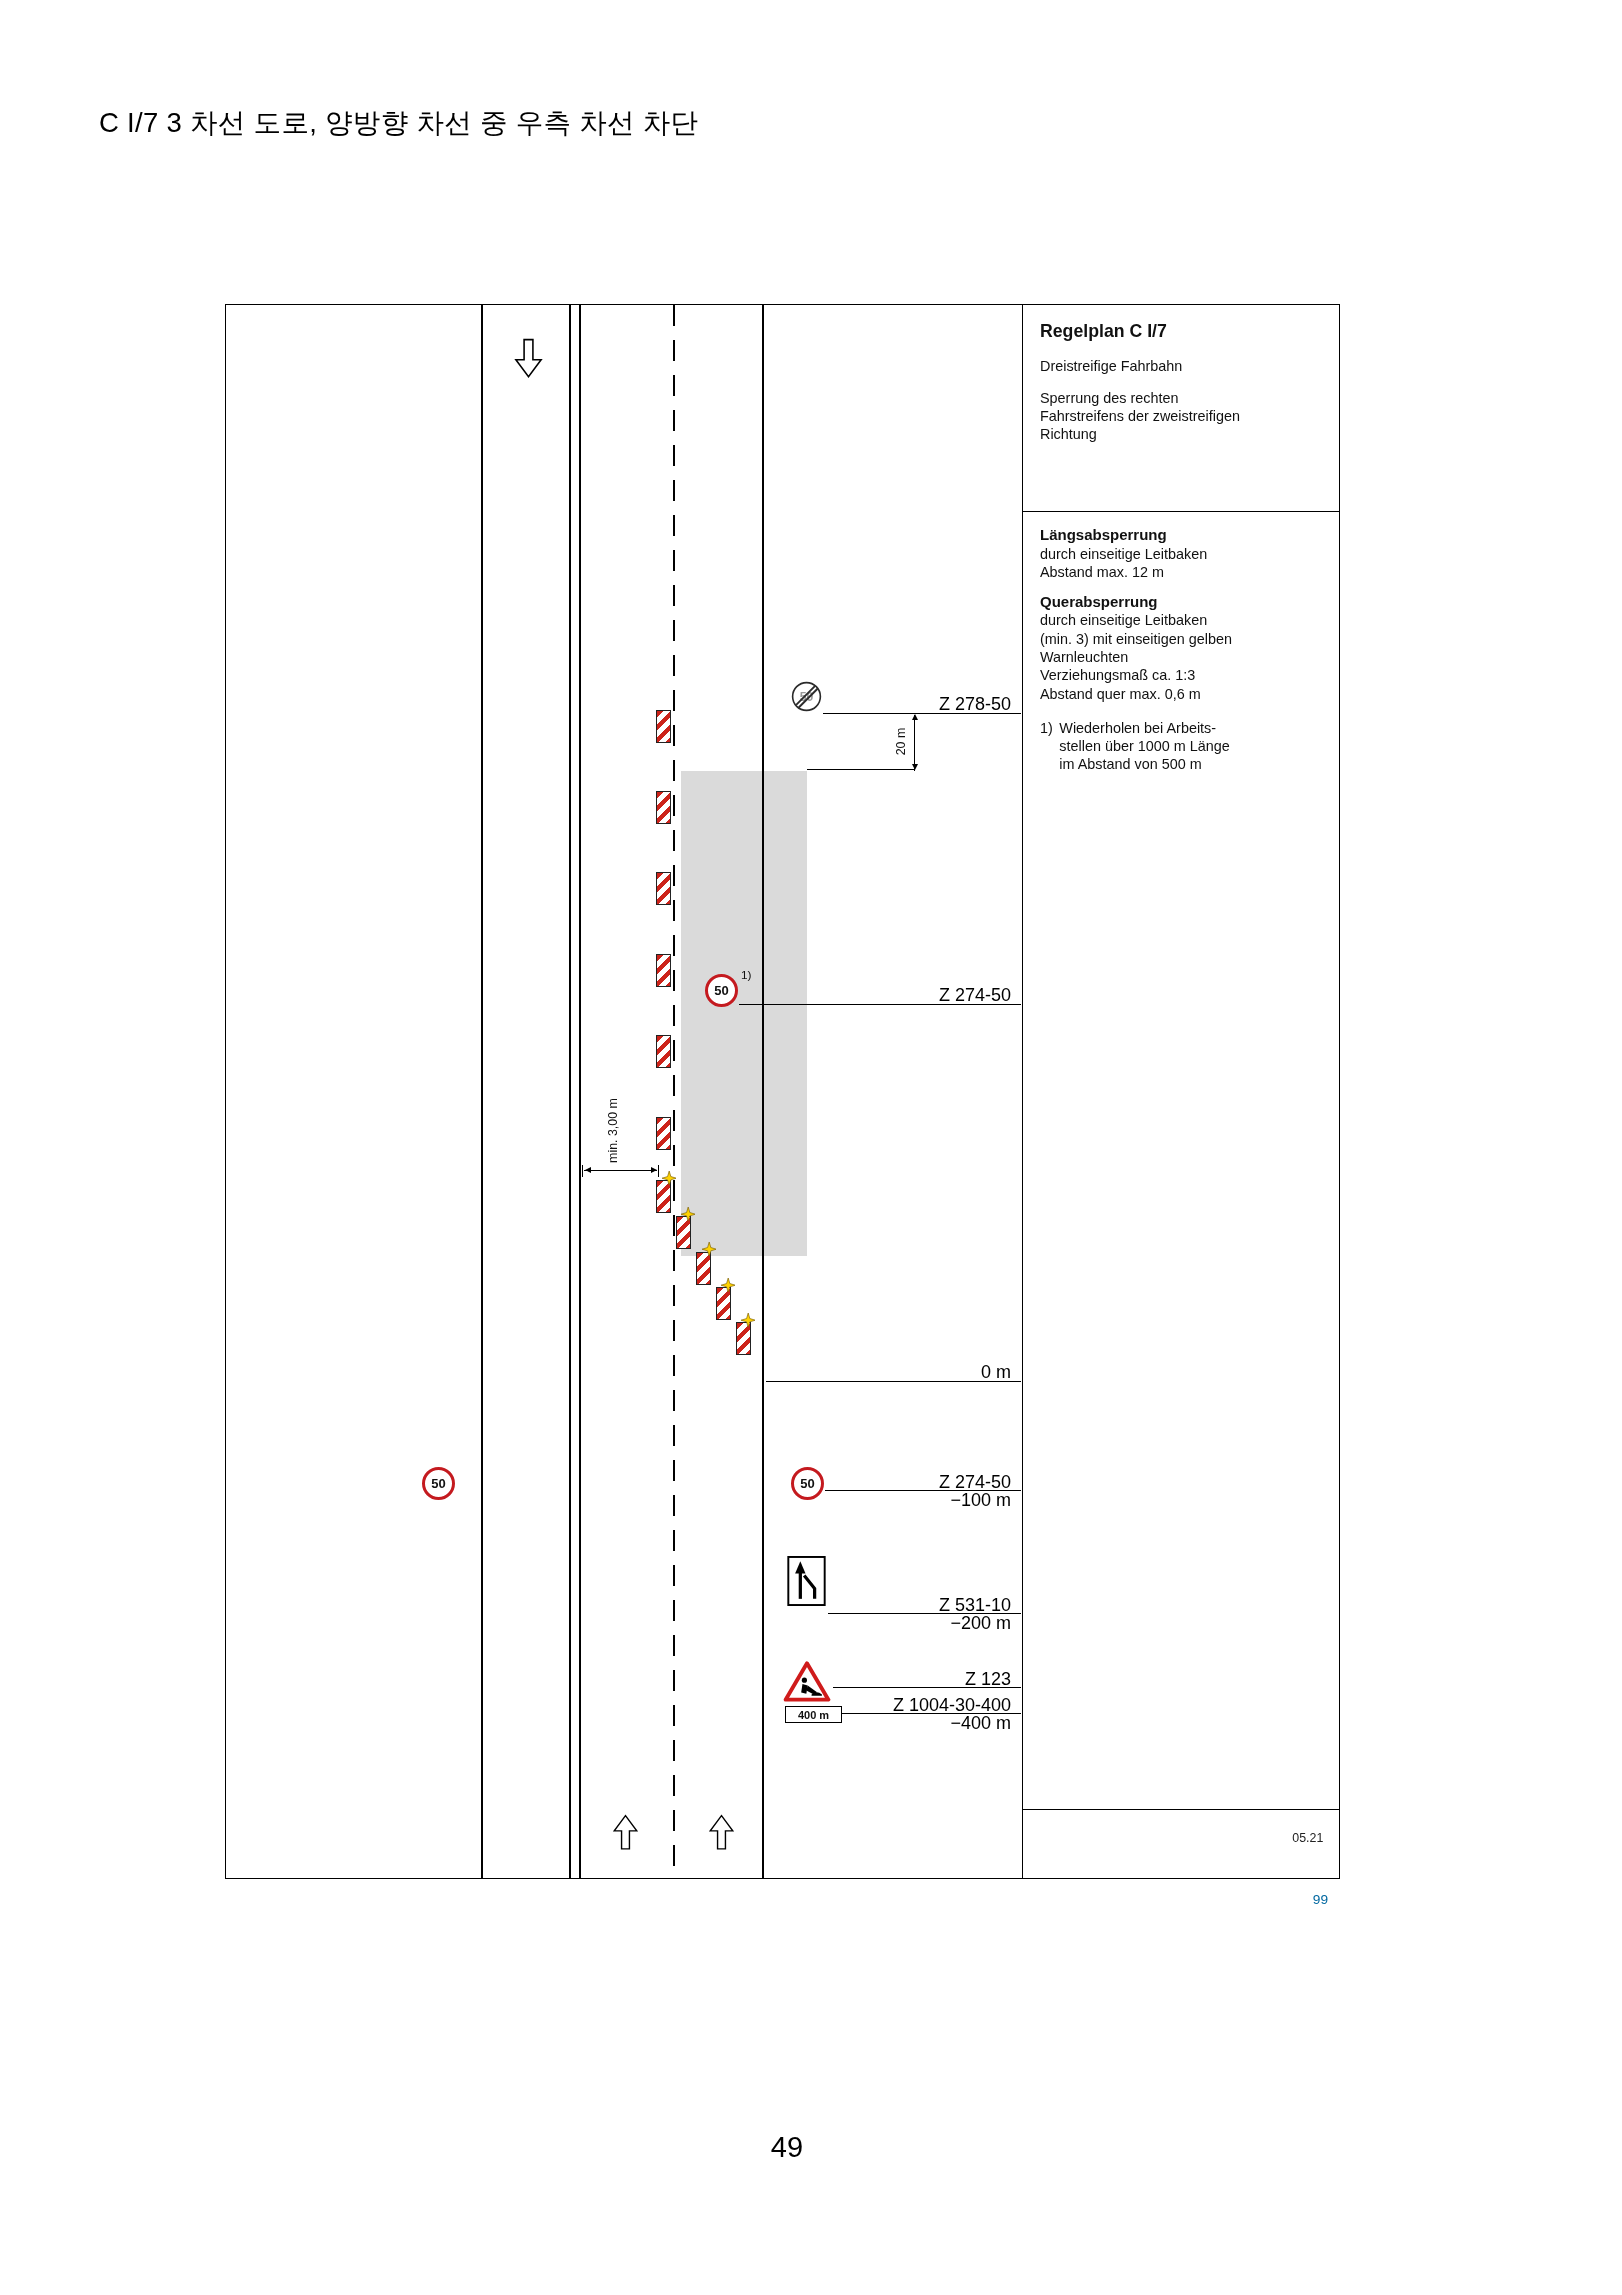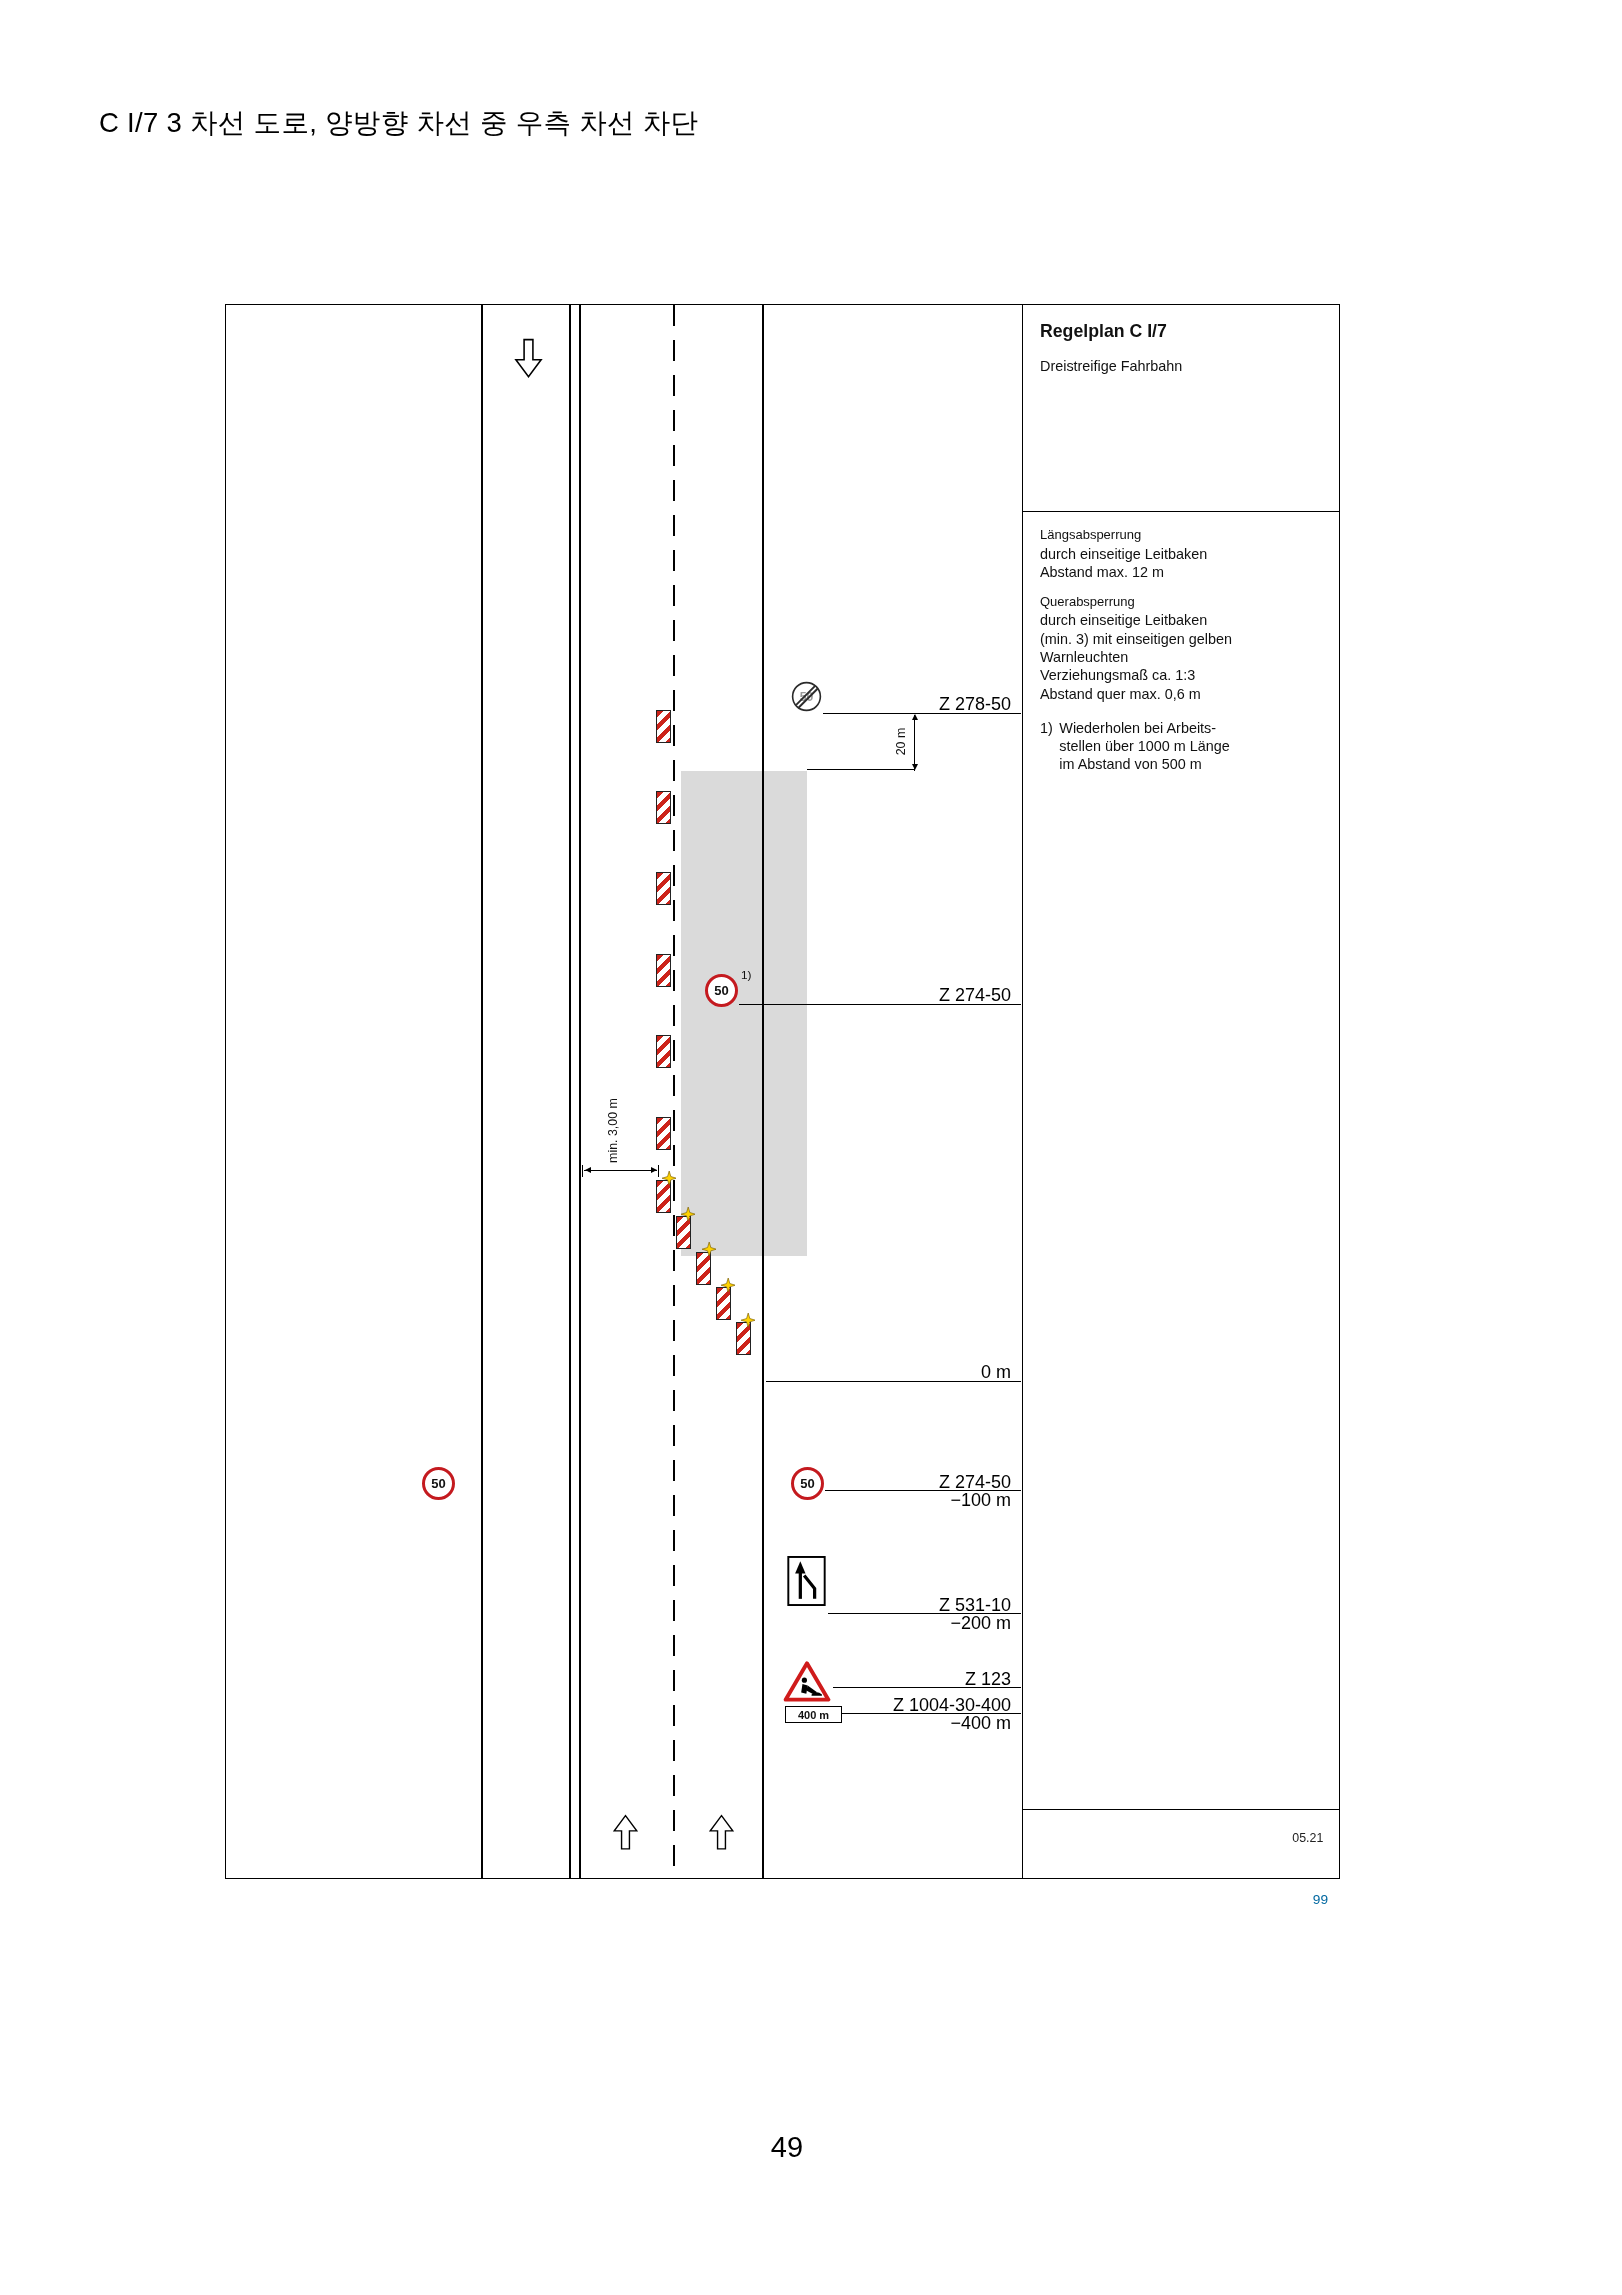--- a/index.html
+++ b/index.html
@@ -21,21 +21,21 @@
   .figbox { position:absolute; left:225px; top:304px; width:1113px; height:1573px;
             border:1.3px solid #000; box-sizing:content-box; background:#fff; }
   .diagram { position:absolute; left:0; top:0; width:795px; height:1573px; overflow:hidden; }
 
   
   .panel { position:absolute; right:0; top:0; width:317px; height:1573px; border-left:1.3px solid #000; box-sizing:border-box; }
   .panel-header { position:absolute; left:0; top:0; right:0; height:207px; border-bottom:1.3px solid #000; box-sizing:border-box; padding:15.7px 13px 0 17px; }
   .panel-title  { font-size:17.7px; font-weight:bold; margin-bottom:15.7px; }
   .panel-sub    { font-size:14.4px; line-height:18.3px; margin-bottom:13px; }
   .panel-body   { position:absolute; left:0; top:207px; right:0; bottom:69px; padding:14.4px 13px 0 17px; }
-  .panel-h      { font-size:13px; font-weight:normal; line-height:18.3px; }
+  .panel-h      { font-size:15px; font-weight:bold; line-height:18.3px; }
   .panel-p      { font-size:14.4px; line-height:18.3px; margin-bottom:11.8px; }
   .footnote     { display:flex; gap:6.5px; font-size:14.4px; line-height:18.3px; margin-top:15.7px; }
   .panel-footer { position:absolute; left:0; right:0; bottom:0; height:69px; border-top:1.3px solid #000; box-sizing:border-box;
                   text-align:right; padding:21px 15.7px 0 0; font-size:12.4px; color:#222; }
 
   
   .vline  { position:absolute; top:0; height:1573px; width:2px; background:#000; z-index:2; }
   .vdash  { position:absolute; top:0; height:1573px; width:2px; z-index:2;
             background:repeating-linear-gradient(to bottom,#000 0 21px,transparent 21px 35px); }
   .workzone { position:absolute; left:455px; top:466px; width:126px; height:485px; background:#dadada; z-index:1; }
@@ -214,20 +214,23 @@
     <div class="hline" style="left:604px; top:1408px; width:192px"></div>
     <div class="lbl" style="top:1393px">Z 1004-30-400</div>
     <div class="lbl" style="top:1411px">−400 m</div>
 
   </div>
 
   <div class="panel">
     <div class="panel-header">
       <div class="panel-title">Regelplan C I/7</div>
       <div class="panel-sub preline">Dreistreifige Fahrbahn</div>
+      <div class="panel-sub preline">Sperrung des rechten
+Fahrstreifens der zweistreifigen
+Richtung</div>
     </div>
     <div class="panel-body">
       <div class="panel-h">Längsabsperrung</div>
       <div class="panel-p preline">durch einseitige Leitbaken
 Abstand max. 12 m</div>
       <div class="panel-h">Querabsperrung</div>
       <div class="panel-p preline">durch einseitige Leitbaken
 (min. 3) mit einseitigen gelben
 Warnleuchten
 Verziehungsmaß ca. 1:3

